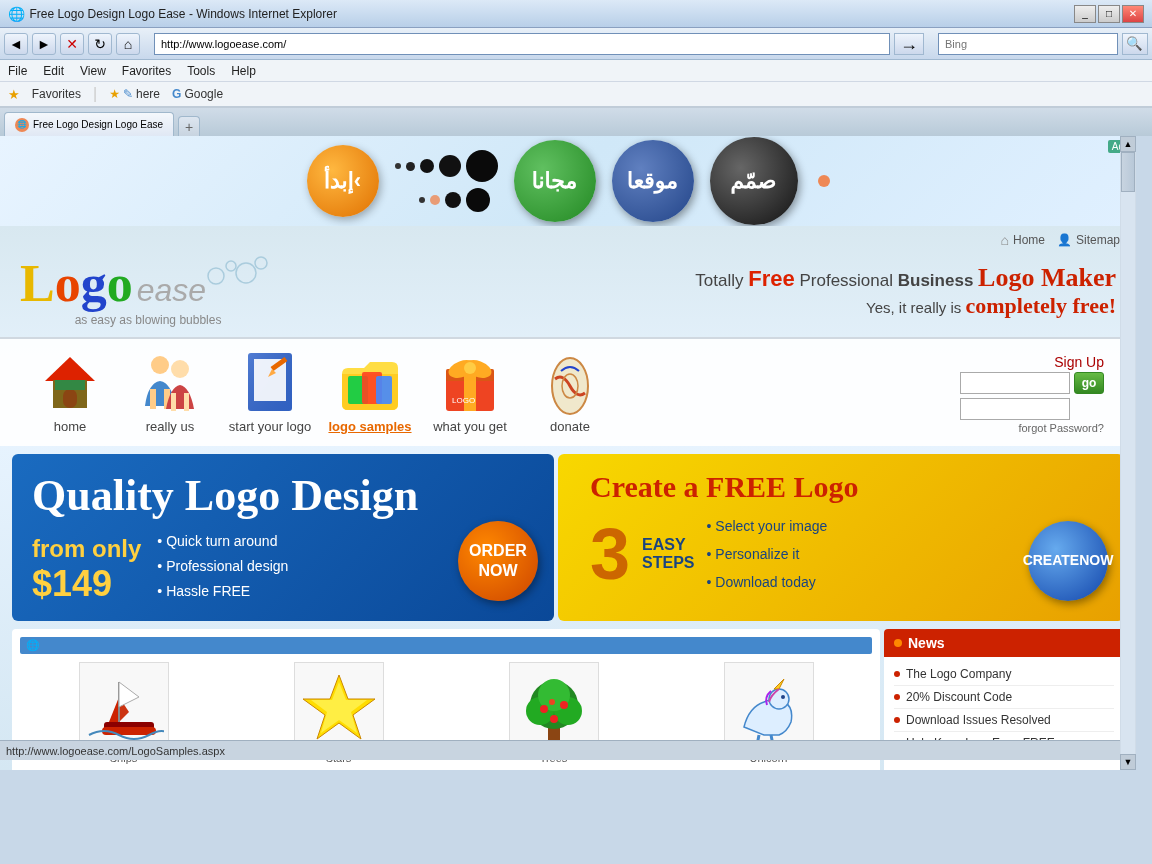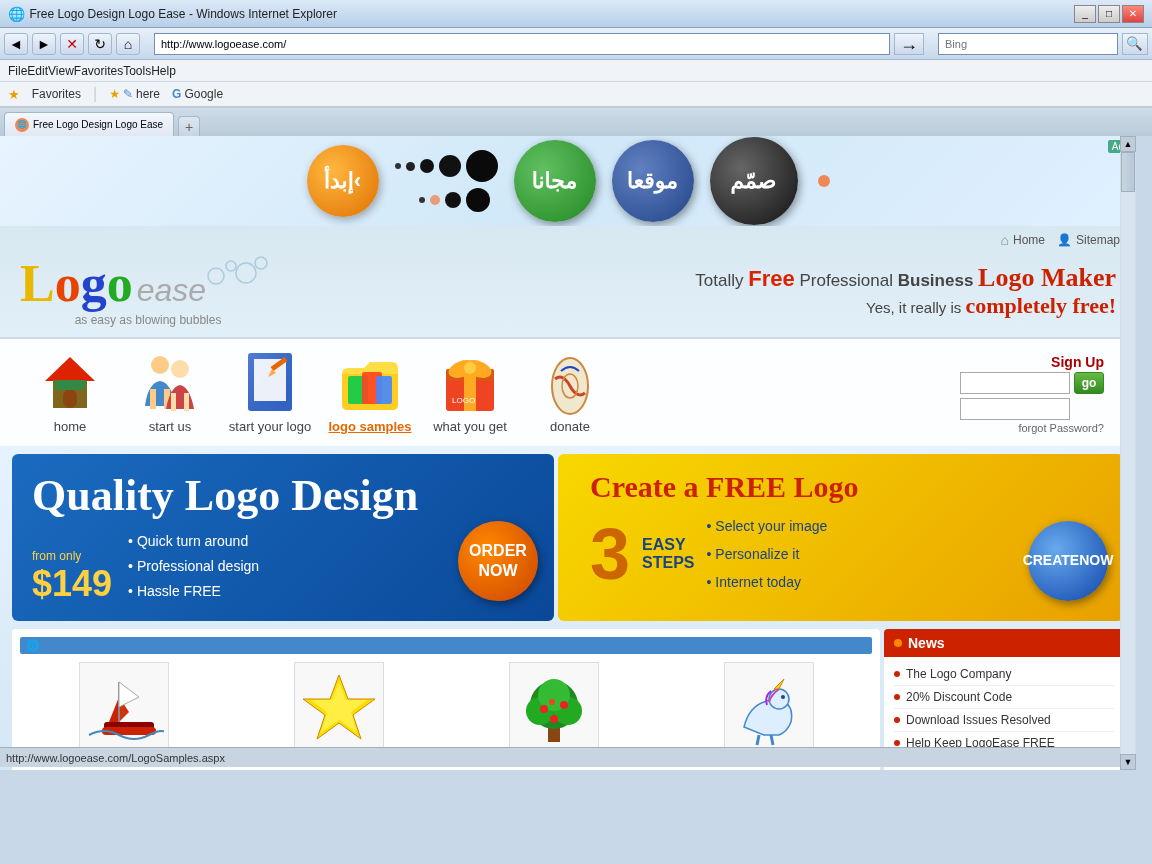--- a/index.html
+++ b/index.html
@@ -31,20 +31,21 @@
     .nav-btn { width: 24px; height: 22px; font-size: 14px; border: 1px solid #a0b8d0; background: linear-gradient(to bottom, #eef4fc, #ccd8ec); cursor: pointer; border-radius: 3px; display: flex; align-items: center; justify-content: center; }
     .address-bar { flex: 1; height: 22px; border: 1px solid #7090b8; padding: 0 6px; font-size: 11px; background: white; }
     .search-bar { width: 180px; height: 22px; border: 1px solid #7090b8; padding: 0 6px; font-size: 11px; background: white; }
 
     .menu-bar {
       background: #f0f4f8;
       height: 22px;
       display: flex;
       align-items: center;
       padding: 0 8px;
+      gap: 16px;
       border-bottom: 1px solid #d0d8e4;
     }
     .menu-item { font-size: 12px; color: #222; cursor: pointer; }
 
     .favorites-bar {
       background: #f0f4f8;
       height: 26px;
       display: flex;
       align-items: center;
       padding: 0 8px;
@@ -141,21 +142,21 @@
       width: 100px; cursor: pointer; padding: 4px;
     }
     .nav-label { font-size: 13px; color: #444; margin-top: 4px; }
     .nav-label.orange { color: #e86800; font-weight: bold; text-decoration: underline; }
 
     
     .signup-area {
       margin-left: auto; padding: 4px 12px; min-width: 140px;
       background: transparent;
     }
-    .signup-title { color: #aa0000; font-size: 14px; text-align: right; font-weight: bold; }
+    .signup-title { color: #aa0000; font-size: 14px; text-align: right; font-weight: normal; }
     .signup-input { width: 110px; height: 22px; border: 1px solid #aaa; padding: 0 4px; font-size: 11px; margin: 2px 0; }
     .signup-go-btn {
       width: 30px; height: 22px; background: linear-gradient(to bottom, #66bb44, #338822);
       color: white; font-weight: bold; border: 1px solid #338822; cursor: pointer; font-size: 12px;
       border-radius: 3px;
     }
     .signup-row { display: flex; align-items: center; gap: 4px; }
     .forgot-link { font-size: 11px; color: #666; text-align: right; cursor: pointer; }
 
     
@@ -169,21 +170,21 @@
 
     
     .promo-row {
       display: flex; margin: 8px 12px; gap: 4px;
     }
     .promo-left {
       flex: 1; background: linear-gradient(135deg, #1a6bc0, #0a4898);
       border-radius: 6px; padding: 16px 20px; color: white; position: relative; overflow: hidden;
     }
     .promo-left-title { font-size: 44px; font-weight: bold; font-family: 'Times New Roman', serif; }
-    .promo-left-sub { color: #ffd040; font-size: 12px; font-weight: normal; }
+    .promo-left-sub { color: #ffd040; font-size: 24px; font-weight: bold; }
     .promo-price { font-size: 36px; font-weight: bold; color: #ffd040; }
     .promo-bullets { font-size: 14px; color: white; line-height: 1.8; }
     .order-badge {
       width: 80px; height: 80px; border-radius: 50%;
       background: radial-gradient(circle at 35% 35%, #ff8800, #cc4400);
       display: flex; flex-direction: column; align-items: center; justify-content: center;
       color: white; font-weight: bold; font-size: 16px; line-height: 1.2;
       position: absolute; right: 16px; bottom: 20px;
       box-shadow: 2px 3px 8px rgba(0,0,0,0.4);
     }
@@ -233,21 +234,21 @@
       position: absolute; right: 0; top: 0; bottom: 0; width: 16px;
       background: #d0dce8;
       display: flex; flex-direction: column; align-items: center;
     }
     .scroll-btn { width: 16px; height: 16px; background: #c0ccd8; border: 1px solid #a0b0c0; font-size: 9px; display: flex; align-items: center; justify-content: center; cursor: pointer; }
     .scroll-track { flex: 1; width: 14px; background: #d8e4f0; position: relative; }
     .scroll-thumb { width: 14px; height: 40px; background: linear-gradient(to right, #c8d4e0, #b8c8d8); border: 1px solid #a0b0c0; position: absolute; top: 0; }
 
     
     .tooltip-bar {
-      position: absolute; bottom: 3px; left: 0; right: 16px;
+      position: absolute; bottom: 10px; left: 0; right: 16px;
       height: 20px; background: #c8d4e0; display: flex; align-items: center;
       padding: 0 6px; font-size: 11px; color: #333; border-top: 1px solid #a0b0c0;
     }
 
     .content-wrapper {
       position: relative;
       width: 1136px;
       height: 634px;
       overflow: hidden;
     }
@@ -417,21 +418,21 @@
             <path d="M5 55 Q8 32 20 30 Q32 32 35 55" fill="#4488cc"></path>
             <rect x="10" y="38" width="6" height="20" fill="#ffcc88"></rect>
             <rect x="24" y="38" width="6" height="20" fill="#ffcc88"></rect>
 
             <circle cx="40" cy="18" r="9" fill="#ffddaa"></circle>
             <path d="M26 58 Q30 36 40 34 Q50 36 54 58" fill="#cc4444"></path>
             <rect x="31" y="42" width="5" height="18" fill="#ffddaa"></rect>
             <rect x="44" y="42" width="5" height="18" fill="#ffddaa"></rect>
           </svg>
         </div>
-        <span class="nav-label">start us</span>
+        <span class="nav-label">really us</span>
       </div>
 
       <div class="nav-item">
         <div style="width:64px;height:64px;display:flex;align-items:center;justify-content:center;">
           <svg width="52" height="65">
             <rect x="4" y="2" width="44" height="58" rx="3" fill="#3366cc"></rect>
             <rect x="4" y="2" width="44" height="58" rx="3" fill="url(#nb)" opacity="0.5"></rect>
             <defs>
               <linearGradient id="nb" x1="0" y1="0" x2="1" y2="1">
                 <stop offset="0%" stop-color="white" stop-opacity="0.3"></stop>
@@ -538,21 +539,21 @@
           <div>
             <div class="steps-big">3</div>
           </div>
           <div>
             <div class="steps-label">EASY</div>
             <div class="steps-label">STEPS</div>
           </div>
           <div class="promo-right-bullets">
             <div>• <span>Select your image</span></div>
             <div>• <span>Personalize it</span></div>
-            <div>• <span>Internet today</span></div>
+            <div>• <span>Download today</span></div>
           </div>
         </div>
         <div class="create-badge">
           <span>CREATE</span>
           <span>NOW</span>
         </div>
       </div>
     </div>
 
     <div class="bottom-row">

